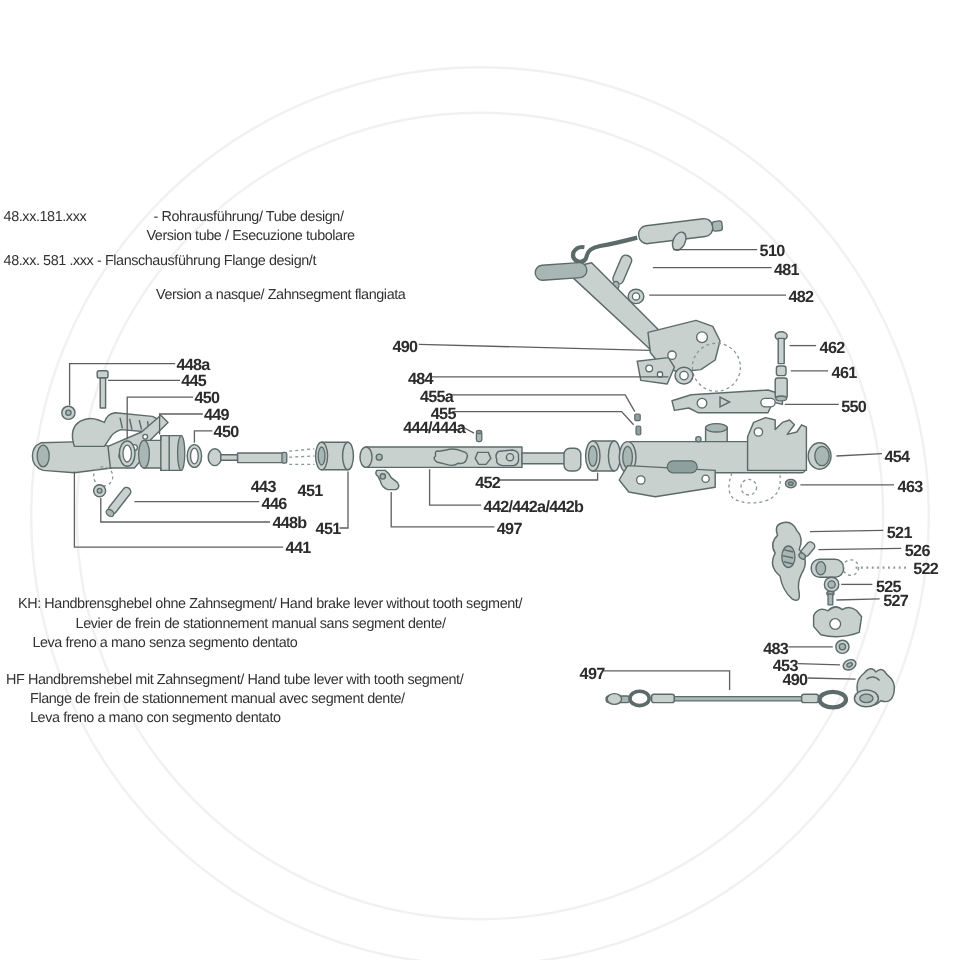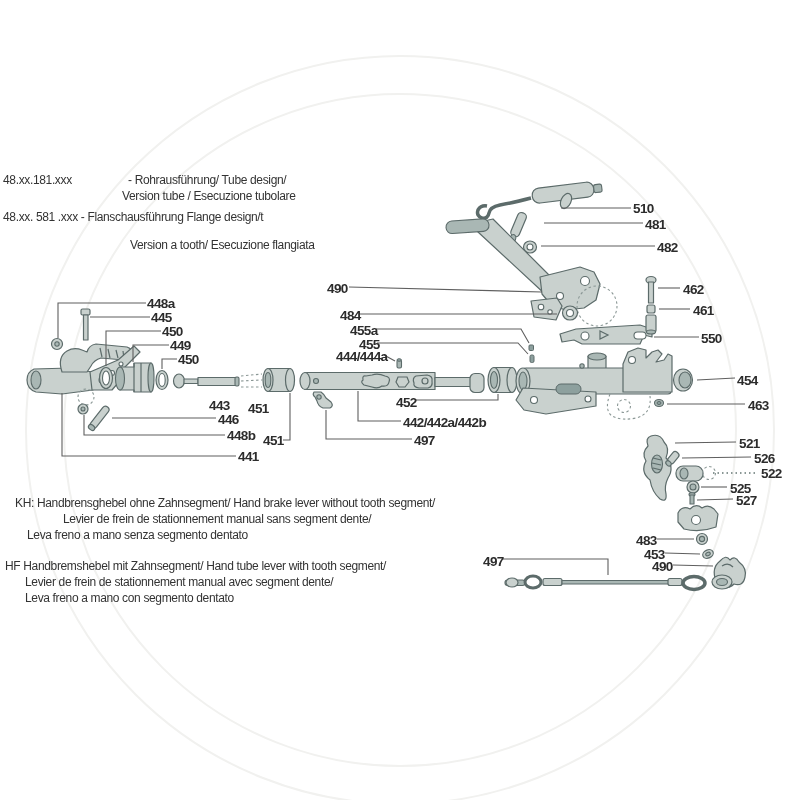--- a/index.html
+++ b/index.html
@@ -355,27 +355,27 @@
     <text class="lbl" x="652" y="571">490</text>
     <text class="lbl" x="483" y="566">497</text>
   </g>
 </svg>
 
   <div>
     <span class="txtblk" style="left:3px;top:173px;">48.xx.181.xxx</span>
     <span class="txtblk" style="left:128px;top:173px;">- Rohrausführung/ Tube design/</span>
     <span class="txtblk" style="left:122px;top:189px;">Version tube / Esecuzione tubolare</span>
     <span class="txtblk" style="left:3px;top:210px;">48.xx. 581 .xxx - Flanschausführung Flange design/t</span>
-    <span class="txtblk" style="left:130px;top:238px;">Version a tooth/ Esecuzione flangiata</span>
+    <span class="txtblk" style="left:130px;top:238px;">Version a nasque/ Zahnsegment flangiata</span>
   </div>
 
   <div>
     <span class="txtblk" style="left:3px;top:496px;margin-left:12px;">KH: Handbrensghebel ohne Zahnsegment/ Hand brake lever without tooth segment/</span>
     <span class="txtblk" style="left:27px;top:512px;padding-left:36px;">Levier de frein de stationnement manual sans segment dente/</span>
     <span class="txtblk" style="left:27px;top:528px;">Leva freno a mano senza segmento dentato</span>
   </div>
   <div>
     <span class="txtblk" style="left:5px;top:559px;">HF Handbremshebel mit Zahnsegment/ Hand tube lever with tooth segment/</span>
-    <span class="txtblk" style="left:25px;top:575px;">Levier de frein de stationnement manual avec segment dente/</span>
+    <span class="txtblk" style="left:25px;top:575px;">Flange de frein de stationnement manual avec segment dente/</span>
     <span class="txtblk" style="left:25px;top:591px;">Leva freno a mano con segmento dentato</span>
   </div>
 
 </div>
 
 </body></html>

